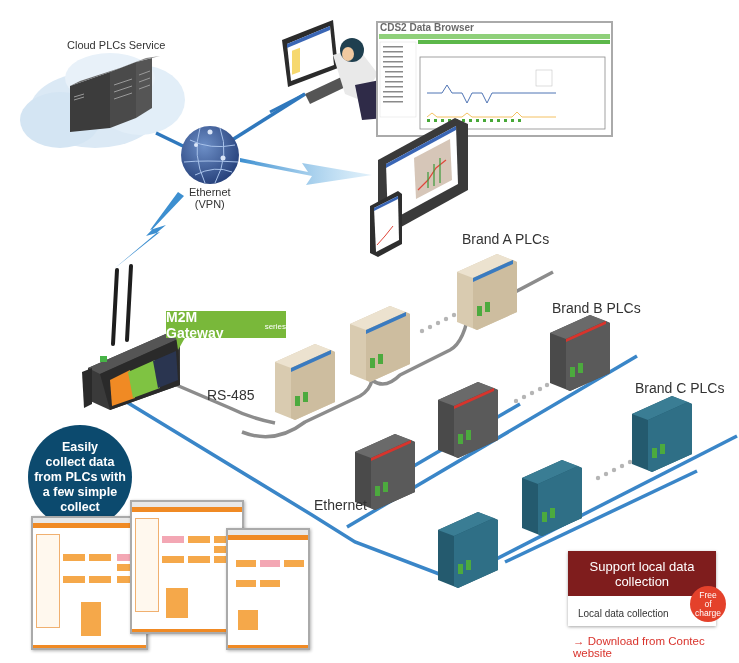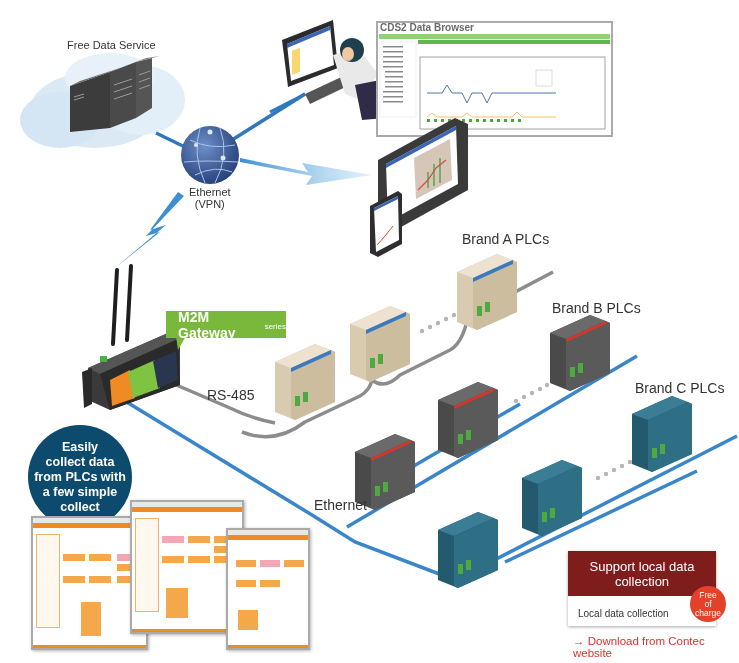--- a/index.html
+++ b/index.html
@@ -2,21 +2,21 @@
 <html><head>
 <meta charset="utf-8">
 <style>
   html, body { margin:0; padding:0; background:#ffffff; }
   body { width:739px; height:663px; position:relative; overflow:hidden; font-family:"Liberation Sans", sans-serif; }
   #stage { position:absolute; left:0; top:0; width:739px; height:663px; }
   .lbl { position:absolute; font-family:"Liberation Sans", sans-serif; color:#333; font-size:14px; white-space:nowrap; }
   .callout-green { position:absolute; background:#79b83a; color:#fff; }
   .easy-circle { position:absolute; left:28px; top:425px; width:104px; height:104px; border-radius:50%; background:#0c4a6e; color:#fff;
     display:flex; align-items:center; justify-content:center; text-align:center; font-size:12.5px; line-height:15px; font-weight:bold; }
-  .m2m { left:166px; top:311px; width:120px; height:27px; font-weight:bold; font-size:14px; display:flex; align-items:center; padding-left:12px; box-sizing:border-box; }
+  .m2m { left:166px; top:311px; width:120px; height:27px; font-weight:bold; font-size:14px; display:flex; align-items:center; box-sizing:border-box; }
   .m2m small { font-size:8px; font-weight:normal; margin-left:14px; margin-top:4px; }
   .local-box { position:absolute; left:568px; top:551px; width:148px; height:75px; background:#fff; box-shadow:0 1px 3px rgba(0,0,0,.35); }
   .local-box .head { background:#7f1d1d; color:#fff; height:45px; display:flex; flex-direction:column; align-items:center; justify-content:center; font-size:13px; line-height:15px; }
   .local-box .sub { font-size:10px; color:#333; position:absolute; left:10px; top:57px; }
   .free { position:absolute; left:690px; top:586px; width:36px; height:36px; border-radius:50%; background:#e4412b; color:#fff; font-size:8.5px; line-height:9px; text-align:center;
     display:flex; flex-direction:column; justify-content:center; }
   .dl { position:absolute; left:573px; top:635px; color:#d9332c; font-size:11.5px; }
   .win { position:absolute; background:#fff; border:2px solid #aaa; box-shadow:1px 1px 3px rgba(0,0,0,.3); overflow:hidden; }
   .win .bar { height:5px; background:#e8e8e8; }
   .win .obar { height:5px; background:#f08a24; }
@@ -278,21 +278,21 @@
       <circle cx="547" cy="385" r="2.2"></circle>
     <circle cx="598" cy="478" r="2.2"></circle>
       <circle cx="606" cy="474" r="2.2"></circle>
       <circle cx="614" cy="470" r="2.2"></circle>
       <circle cx="622" cy="466" r="2.2"></circle>
       <circle cx="630" cy="462" r="2.2"></circle>
   </g>
   <polygon points="176,336 186,336 178,350" fill="#79b83a"></polygon>
 </svg>
 
-<div class="lbl" style="left:67px;top:39px;font-size:11px;">Free Data Service</div>
+<div class="lbl" style="left:67px;top:39px;font-size:11px;">Cloud PLCs Service</div>
 <div class="lbl" style="left:189px;top:186px;text-align:center;line-height:12px;font-size:11px;">
   <div>Ethernet</div>
   <div>(VPN)</div>
 </div>
 <div class="lbl" style="left:462px;top:231px;">Brand A PLCs</div>
 <div class="lbl" style="left:552px;top:300px;">Brand B PLCs</div>
 <div class="lbl" style="left:635px;top:380px;">Brand C PLCs</div>
 <div class="lbl" style="left:207px;top:387px;">RS-485</div>
 <div class="lbl" style="left:314px;top:497px;text-align:center;">Ethernet</div>
 

